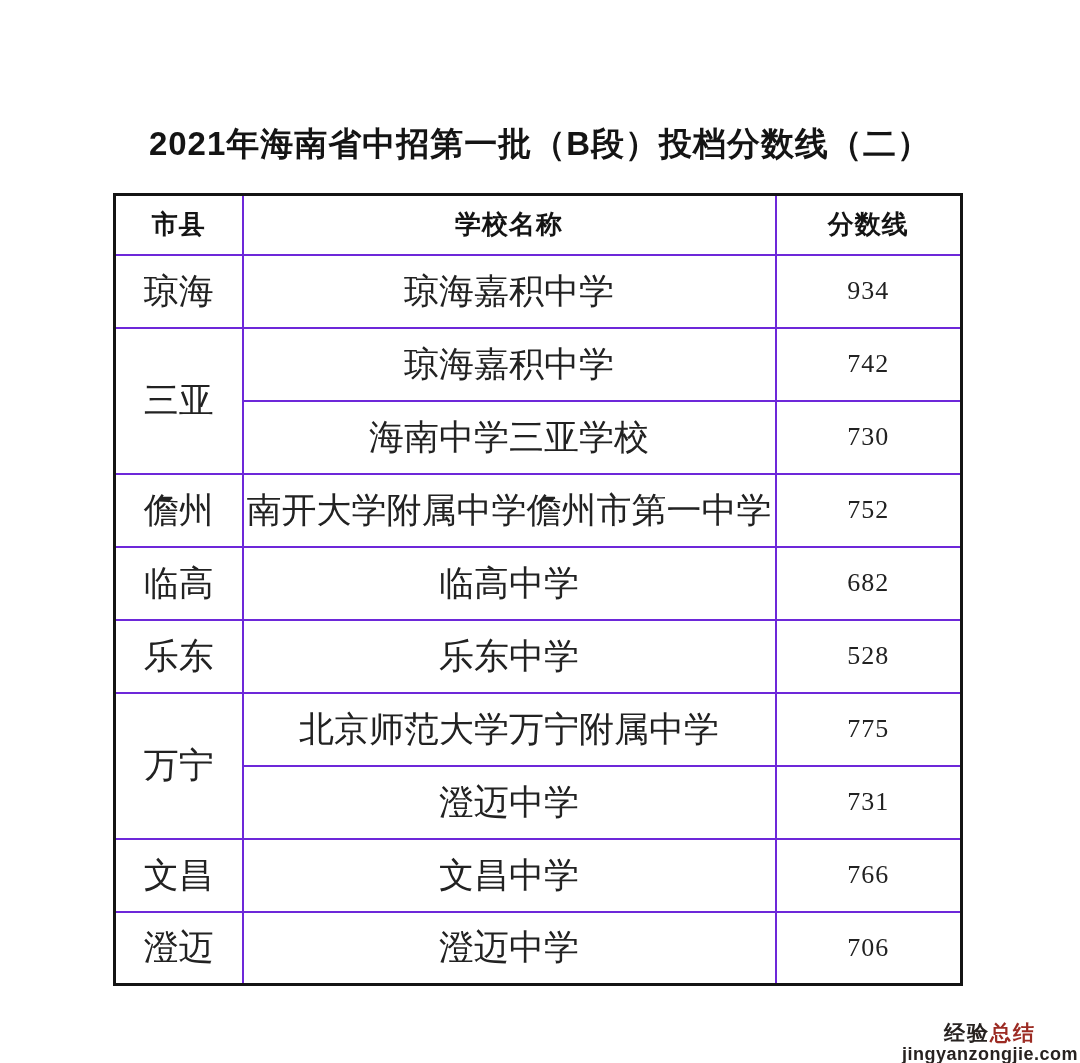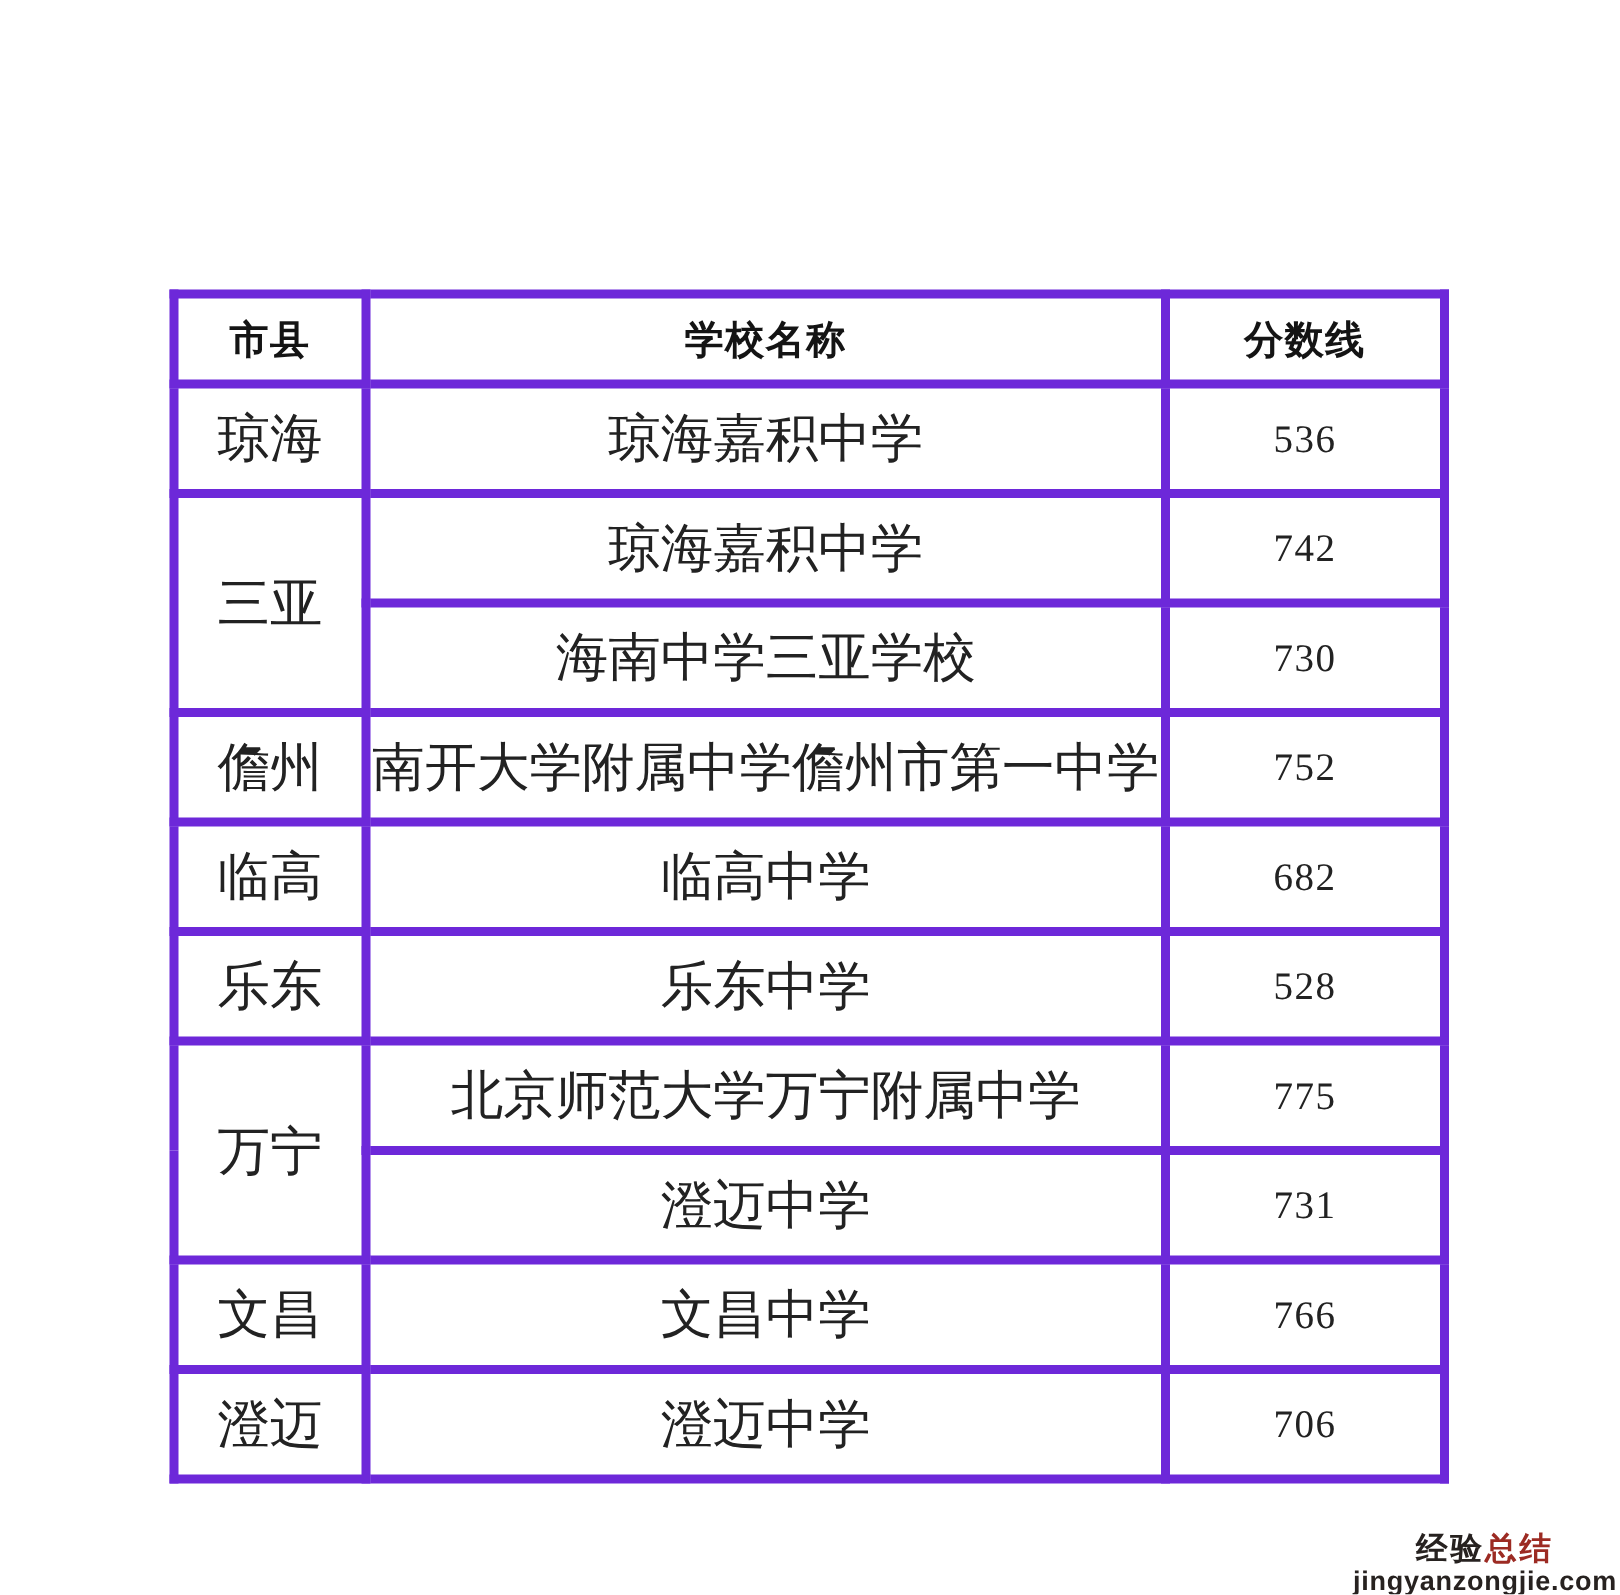--- a/index.html
+++ b/index.html
@@ -26,21 +26,21 @@
   }
   table.score-table {
     position: absolute;
     left: 113px;
     top: 193px;
     border-collapse: collapse;
     table-layout: fixed;
     border: 3px solid #141414;
   }
   .score-table th, .score-table td {
-    border: 6px solid #6d28d9;
+    border: 2px solid #6d28d9;
     text-align: center;
     vertical-align: middle;
     padding: 0;
     overflow: hidden;
   }
   .col-city   { width: 128px; }
   .col-school { width: 533px; }
   .col-score  { width: 186px; }
   .score-table thead tr { height: 60px; }
   .score-table tbody tr { height: 73px; }
@@ -80,39 +80,40 @@
     color: #272220;
     margin-top: 2px;
     white-space: nowrap;
   }
 </style>
 </head>
 <body>
 
 <div class="page">
 
+  <div class="title">2021年海南省中招第一批（B段）投档分数线（二）</div>
 
   <table class="score-table">
     <colgroup>
       <col class="col-city">
         <col class="col-school">
         <col class="col-score">
     </colgroup>
     <thead>
       <tr>
         <th>市县</th>
         <th>学校名称</th>
         <th>分数线</th>
       </tr>
     </thead>
     <tbody>
       <tr>
         <td>琼海</td>
         <td>琼海嘉积中学</td>
-        <td class="num">536</td>
+        <td class="num">934</td>
       </tr>
       <tr>
         <td rowspan="2">三亚</td>
         <td>琼海嘉积中学</td>
         <td class="num">742</td>
       </tr>
       <tr>
         <td>海南中学三亚学校</td>
         <td class="num">730</td>
       </tr>

